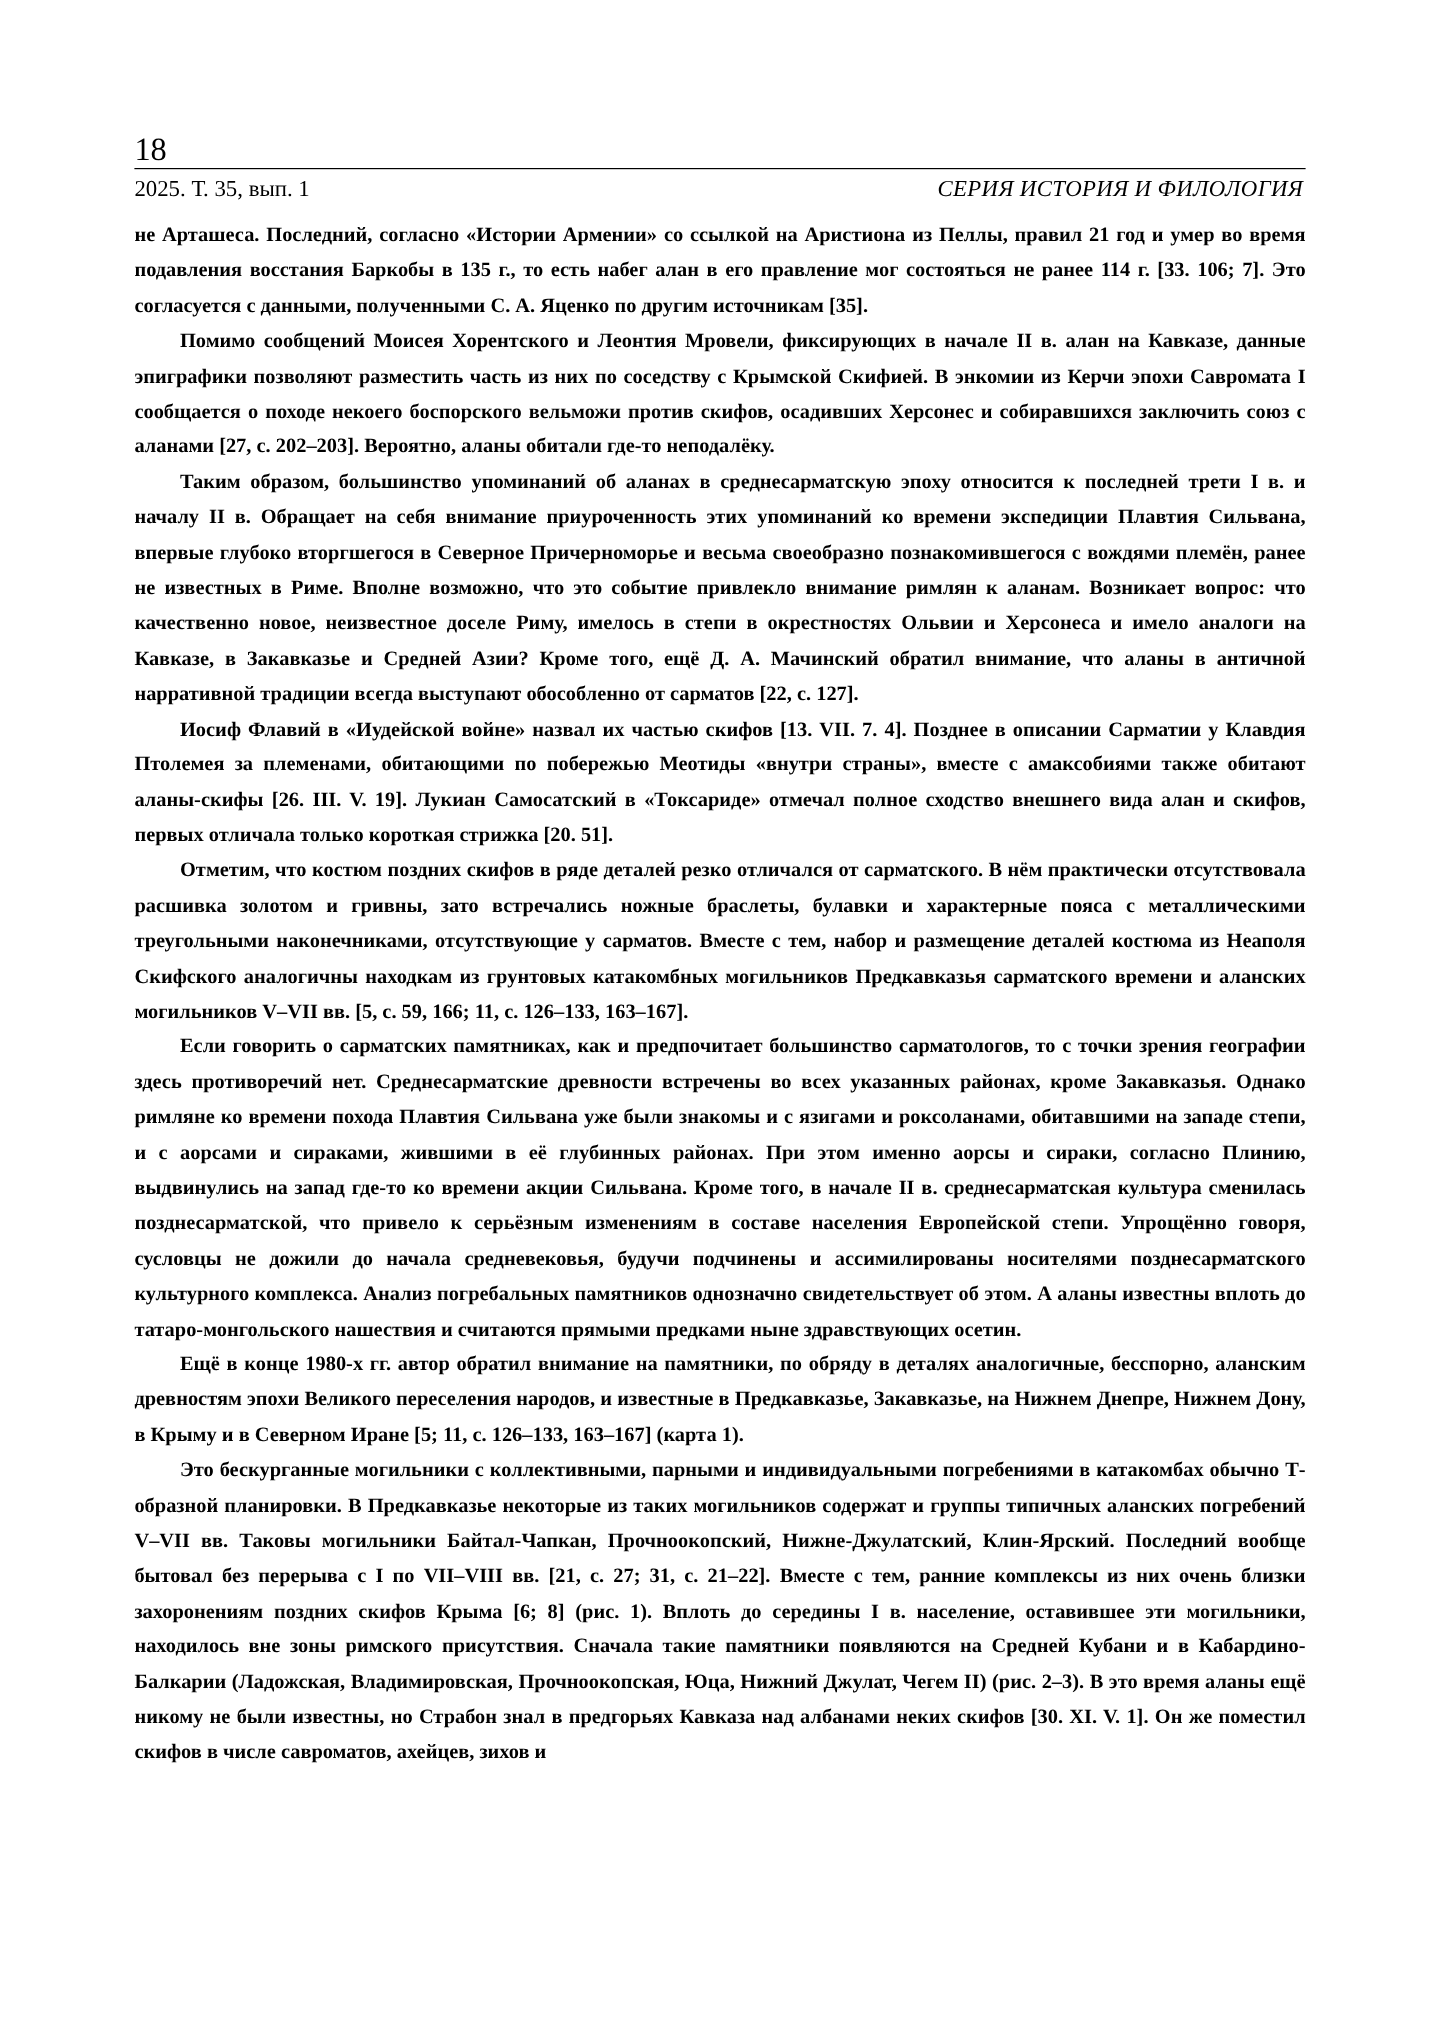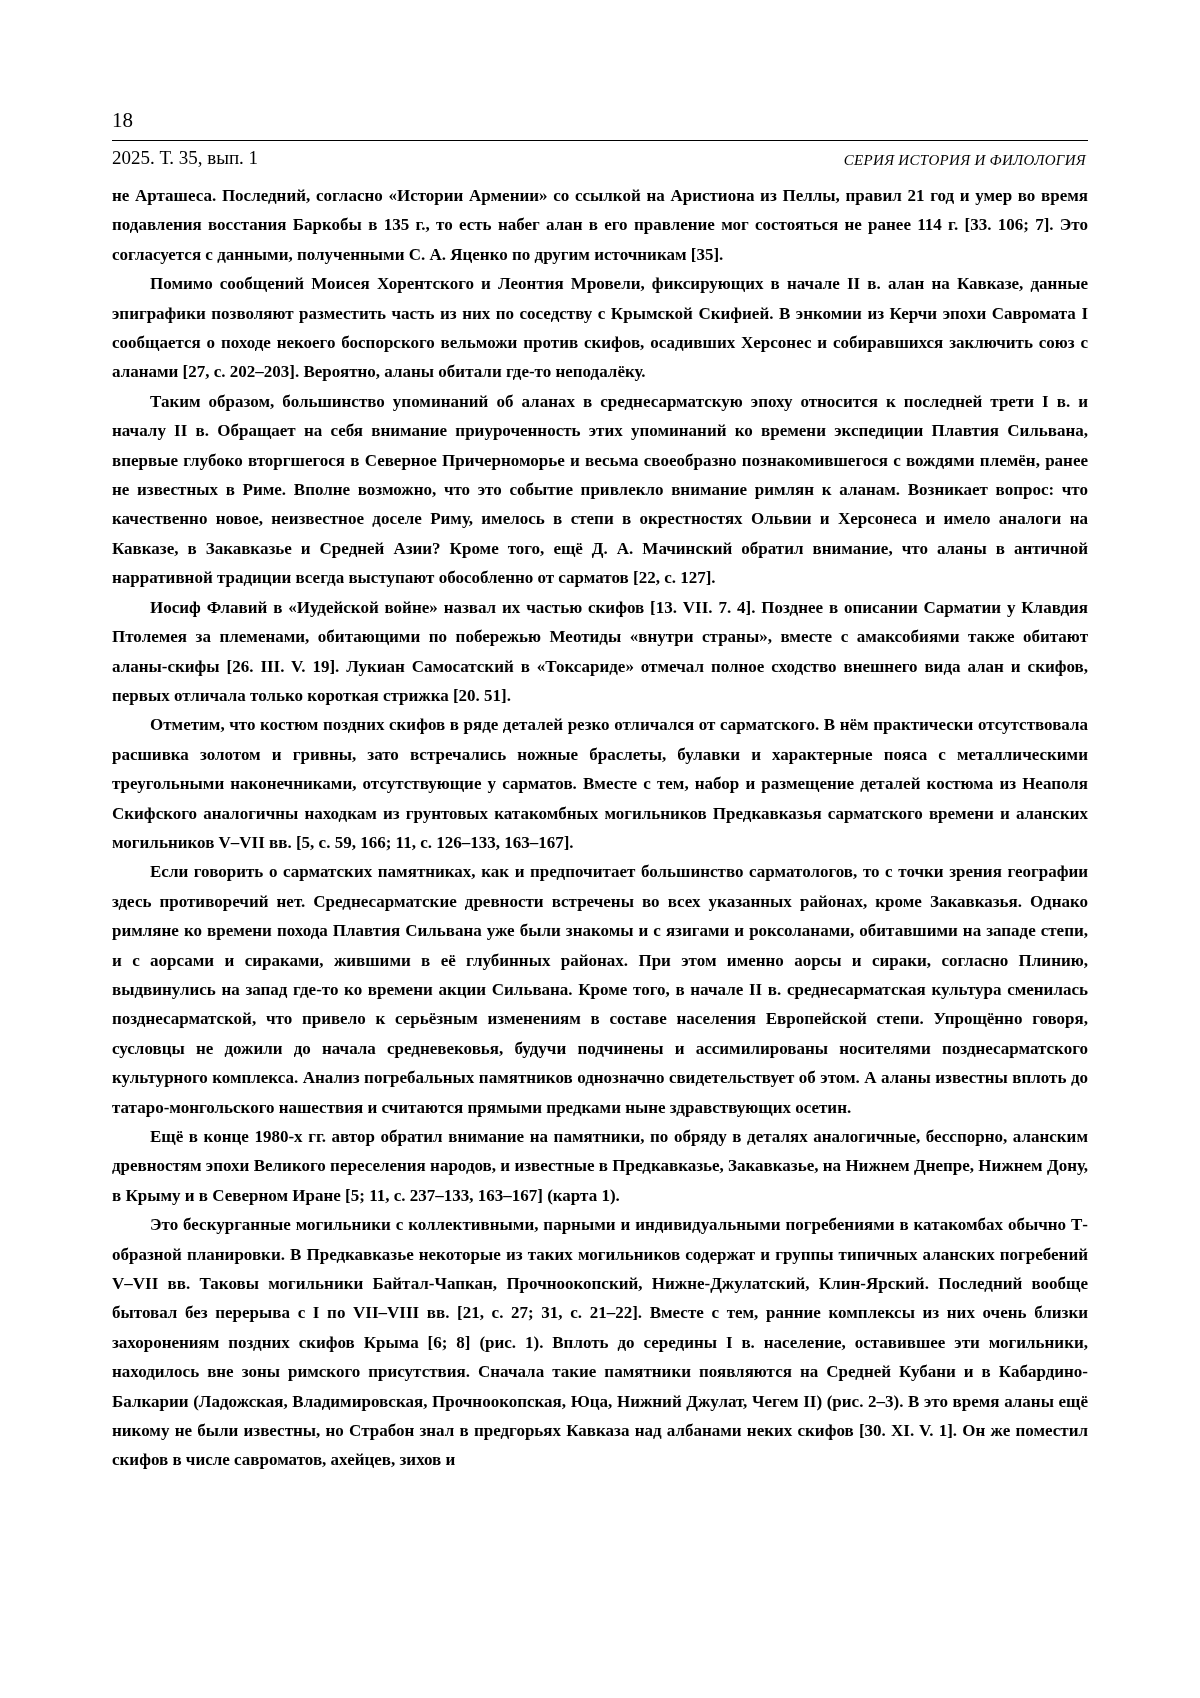--- a/index.html
+++ b/index.html
@@ -26,21 +26,21 @@
   }
   .header-row {
     display: flex;
     align-items: baseline;
     justify-content: flex-start;
     font-size: 21px;
     line-height: 1.2;
     height: 28px;
   }
   .page-number {
-    font-size: 21px;
+    font-size: 27px;
     width: 90px;
     text-align: left;
   }
   .header-author {
     flex: 1;
     text-align: center;
     font-size: 21px;
     padding-right: 90px;
   }
   .rule {
@@ -53,21 +53,21 @@
     align-items: flex-end;
     justify-content: space-between;
     font-size: 19px;
     height: 26px;
     margin-top: 2px;
   }
   .issue-info {
     font-size: 19px;
   }
   .series-title {
-    font-size: 15px;
+    font-size: 19px;
     font-style: italic;
     letter-spacing: 0.3px;
     padding-right: 2px;
   }
   .body-text {
     margin-top: 12px;
     font-size: 17px;
     line-height: 29.4px;
     text-align: justify;
     text-justify: inter-word;
@@ -101,17 +101,17 @@
     <div class="series-title">СЕРИЯ ИСТОРИЯ И ФИЛОЛОГИЯ</div>
   </div>
 
   <div class="body-text">
     <p>не Арташеса. Последний, согласно «Истории Армении» со ссылкой на Аристиона из Пеллы, правил 21 год и умер во время подавления восстания Баркобы в 135 г., то есть набег алан в его правление мог состояться не ранее 114 г. [33. 106; 7]. Это согласуется с данными, полученными С. А. Яценко по другим источникам [35].</p>
     <p class="indent">Помимо сообщений Моисея Хорентского и Леонтия Мровели, фиксирующих в начале II в. алан на Кавказе, данные эпиграфики позволяют разместить часть из них по соседству с Крымской Скифией. В энкомии из Керчи эпохи Савромата I сообщается о походе некоего боспорского вельможи против скифов, осадивших Херсонес и собиравшихся заключить союз с аланами [27, с. 202–203]. Вероятно, аланы обитали где-то неподалёку.</p>
     <p class="indent">Таким образом, большинство упоминаний об аланах в среднесарматскую эпоху относится к последней трети I в. и началу II в. Обращает на себя внимание приуроченность этих упоминаний ко времени экспедиции Плавтия Сильвана, впервые глубоко вторгшегося в Северное Причерноморье и весьма своеобразно познакомившегося с вождями племён, ранее не известных в Риме. Вполне возможно, что это событие привлекло внимание римлян к аланам. Возникает вопрос: что качественно новое, неизвестное доселе Риму, имелось в степи в окрестностях Ольвии и Херсонеса и имело аналоги на Кавказе, в Закавказье и Средней Азии? Кроме того, ещё Д. А. Мачинский обратил внимание, что аланы в античной нарративной традиции всегда выступают обособленно от сарматов [22, с. 127].</p>
     <p class="indent">Иосиф Флавий в «Иудейской войне» назвал их частью скифов [13. VII. 7. 4]. Позднее в описании Сарматии у Клавдия Птолемея за племенами, обитающими по побережью Меотиды «внутри страны», вместе с амаксобиями также обитают аланы-скифы [26. III. V. 19]. Лукиан Самосатский в «Токсариде» отмечал полное сходство внешнего вида алан и скифов, первых отличала только короткая стрижка [20. 51].</p>
     <p class="indent">Отметим, что костюм поздних скифов в ряде деталей резко отличался от сарматского. В нём практически отсутствовала расшивка золотом и гривны, зато встречались ножные браслеты, булавки и характерные пояса с металлическими треугольными наконечниками, отсутствующие у сарматов. Вместе с тем, набор и размещение деталей костюма из Неаполя Скифского аналогичны находкам из грунтовых катакомбных могильников Предкавказья сарматского времени и аланских могильников V–VII вв. [5, с. 59, 166; 11, с. 126–133, 163–167].</p>
     <p class="indent">Если говорить о сарматских памятниках, как и предпочитает большинство сарматологов, то с точки зрения географии здесь противоречий нет. Среднесарматские древности встречены во всех указанных районах, кроме Закавказья. Однако римляне ко времени похода Плавтия Сильвана уже были знакомы и с язигами и роксоланами, обитавшими на западе степи, и с аорсами и сираками, жившими в её глубинных районах. При этом именно аорсы и сираки, согласно Плинию, выдвинулись на запад где-то ко времени акции Сильвана. Кроме того, в начале II в. среднесарматская культура сменилась позднесарматской, что привело к серьёзным изменениям в составе населения Европейской степи. Упрощённо говоря, сусловцы не дожили до начала средневековья, будучи подчинены и ассимилированы носителями позднесарматского культурного комплекса. Анализ погребальных памятников однозначно свидетельствует об этом. А аланы известны вплоть до татаро-монгольского нашествия и считаются прямыми предками ныне здравствующих осетин.</p>
-    <p class="indent">Ещё в конце 1980-х гг. автор обратил внимание на памятники, по обряду в деталях аналогичные, бесспорно, аланским древностям эпохи Великого переселения народов, и известные в Предкавказье, Закавказье, на Нижнем Днепре, Нижнем Дону, в Крыму и в Северном Иране [5; 11, с. 237–133, 163–167] (карта 1).</p>
+    <p class="indent">Ещё в конце 1980-х гг. автор обратил внимание на памятники, по обряду в деталях аналогичные, бесспорно, аланским древностям эпохи Великого переселения народов, и известные в Предкавказье, Закавказье, на Нижнем Днепре, Нижнем Дону, в Крыму и в Северном Иране [5; 11, с. 126–133, 163–167] (карта 1).</p>
     <p class="indent">Это бескурганные могильники с коллективными, парными и индивидуальными погребениями в катакомбах обычно Т-образной планировки. В Предкавказье некоторые из таких могильников содержат и группы типичных аланских погребений V–VII вв. Таковы могильники Байтал-Чапкан, Прочноокопский, Нижне-Джулатский, Клин-Ярский. Последний вообще бытовал без перерыва с I по VII–VIII вв. [21, с. 27; 31, с. 21–22]. Вместе с тем, ранние комплексы из них очень близки захоронениям поздних скифов Крыма [6; 8] (рис. 1). Вплоть до середины I в. население, оставившее эти могильники, находилось вне зоны римского присутствия. Сначала такие памятники появляются на Средней Кубани и в Кабардино-Балкарии (Ладожская, Владимировская, Прочноокопская, Юца, Нижний Джулат, Чегем II) (рис. 2–3). В это время аланы ещё никому не были известны, но Страбон знал в предгорьях Кавказа над албанами неких скифов [30. XI. V. 1]. Он же поместил скифов в числе савроматов, ахейцев, зихов и</p>
   </div>
 
 </div>
 
 </body></html>

